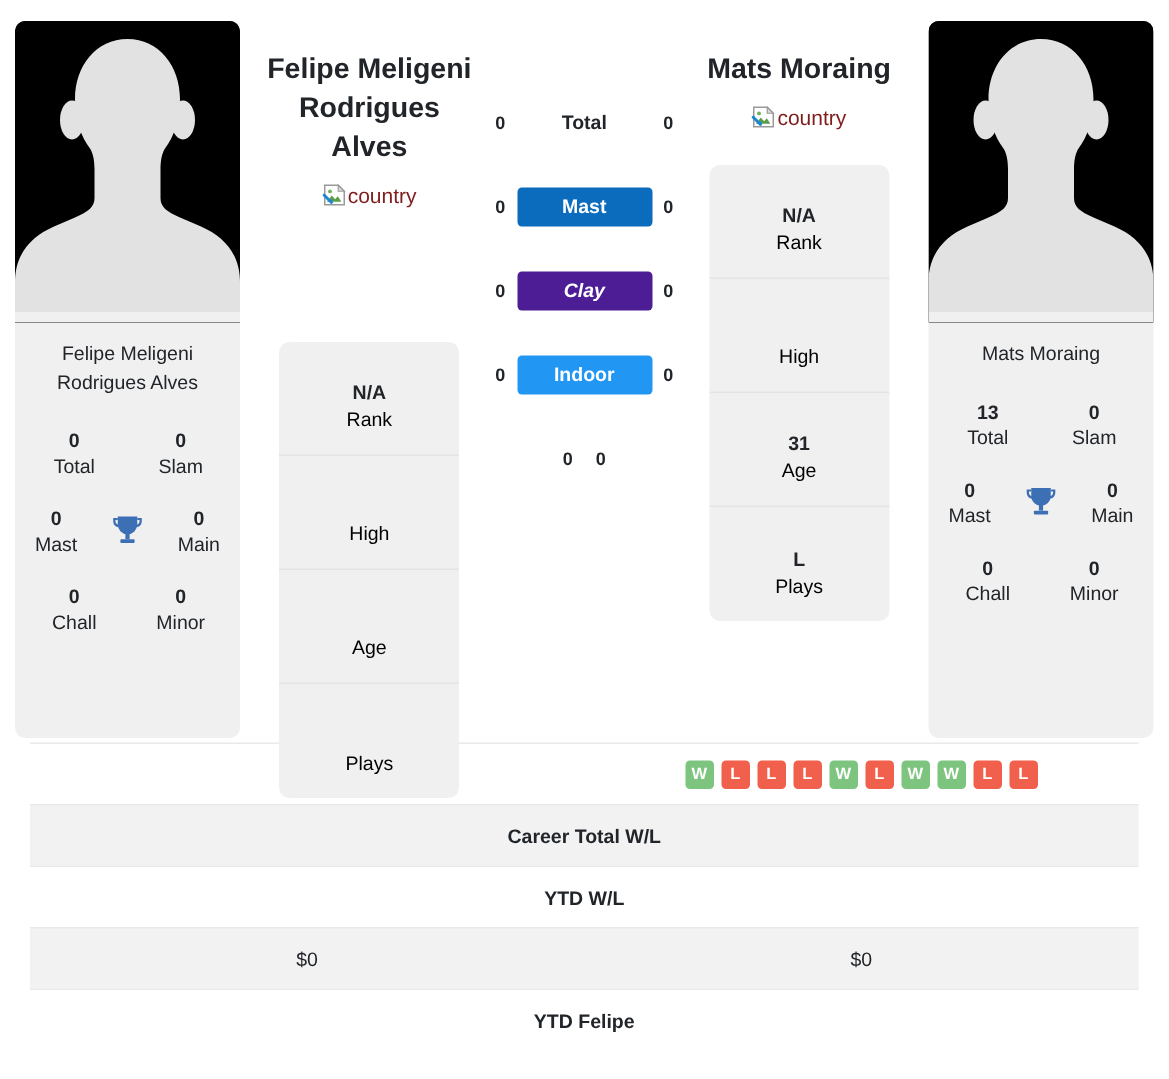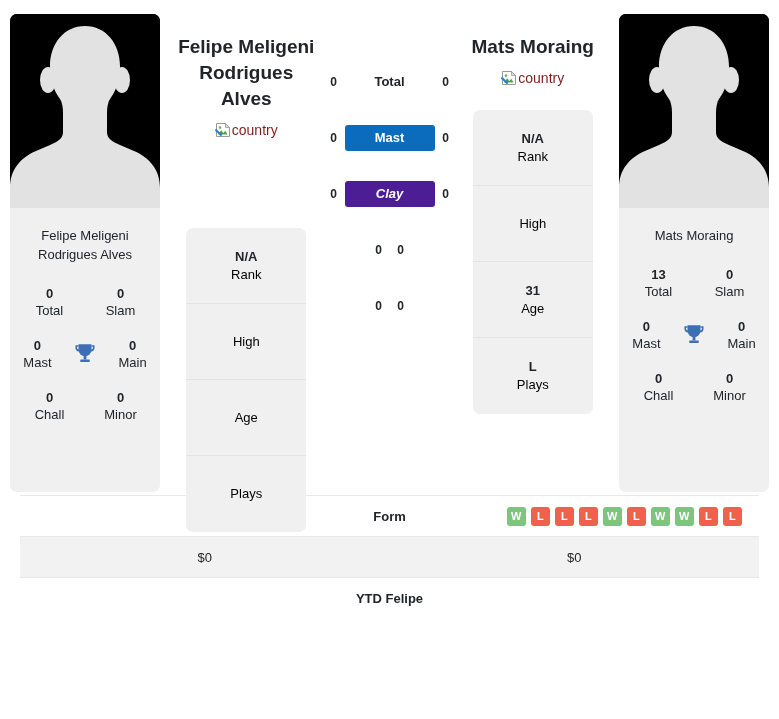--- a/index.html
+++ b/index.html
@@ -122,21 +122,21 @@
   }
   .info-panel.left-panel { margin-top: 88px; }
   .info-panel.right-panel { margin-top: 22px; }
   .info-row {
     text-align: center;
     padding: 14px 4px;
     border-bottom: 1px solid #e4e4e4;
     min-height: 76px;
     display: flex;
     flex-direction: column;
-    justify-content: center;
+    justify-content: flex-end;
   }
   .info-row:last-child { border-bottom: none; }
   .info-val {
     font-size: 13px;
     font-weight: bold;
     line-height: 18px;
     color: #212529;
     min-height: 0;
   }
   .info-val:empty { display: none; }
@@ -330,20 +330,21 @@
       <div class="surf-pill" style="background: rgb(11, 107, 189);">Mast</div>
       <div class="surf-num">0</div>
     </div>
     <div class="surf-row">
       <div class="surf-num">0</div>
       <div class="surf-pill" style="background: #4c1d95; font-style: italic;">Clay</div>
       <div class="surf-num">0</div>
     </div>
     <div class="surf-row">
       <div class="surf-num">0</div>
+      <div class="surf-pill" style="background: rgb(33, 150, 243);">Indoor</div>
       <div class="surf-num">0</div>
     </div>
     <div class="surf-row">
       <div class="surf-num">0</div>
       <div class="surf-num">0</div>
     </div>
   </div>
 
   <div class="info-col right-info">
     <div class="pname">
@@ -432,38 +433,47 @@
       </div>
     </div>
   </div>
 
 </div>
 
 <div class="btable">
 
   <div class="brow">
     <div class="bcell-left"></div>
-    <div class="bcell-mid">Form</div>
     <div class="bcell-right">
       <div class="form-strip" id="form-strip">
           <div class="form-badge" style="background: rgb(125, 196, 127);">W</div>
           <div class="form-badge" style="background: rgb(240, 96, 77);">L</div>
           <div class="form-badge" style="background: rgb(240, 96, 77);">L</div>
           <div class="form-badge" style="background: rgb(240, 96, 77);">L</div>
           <div class="form-badge" style="background: rgb(125, 196, 127);">W</div>
           <div class="form-badge" style="background: rgb(240, 96, 77);">L</div>
           <div class="form-badge" style="background: rgb(125, 196, 127);">W</div>
           <div class="form-badge" style="background: rgb(125, 196, 127);">W</div>
           <div class="form-badge" style="background: rgb(240, 96, 77);">L</div>
           <div class="form-badge" style="background: rgb(240, 96, 77);">L</div>
         </div>
     </div>
   </div>
 
-
+  <div class="brow striped">
+    <div class="bcell-left"></div>
+    <div class="bcell-mid">Career Total W/L</div>
+    <div class="bcell-right"></div>
+  </div>
+
+  <div class="brow">
+    <div class="bcell-left"></div>
+    <div class="bcell-mid">YTD W/L</div>
+    <div class="bcell-right"></div>
+  </div>
 
   <div class="brow striped">
     <div class="bcell-left">$0</div>
     <div class="bcell-right">$0</div>
   </div>
 
   <div class="brow">
     <div class="bcell-left"></div>
     <div class="bcell-mid">YTD Felipe</div>
     <div class="bcell-right"></div>

